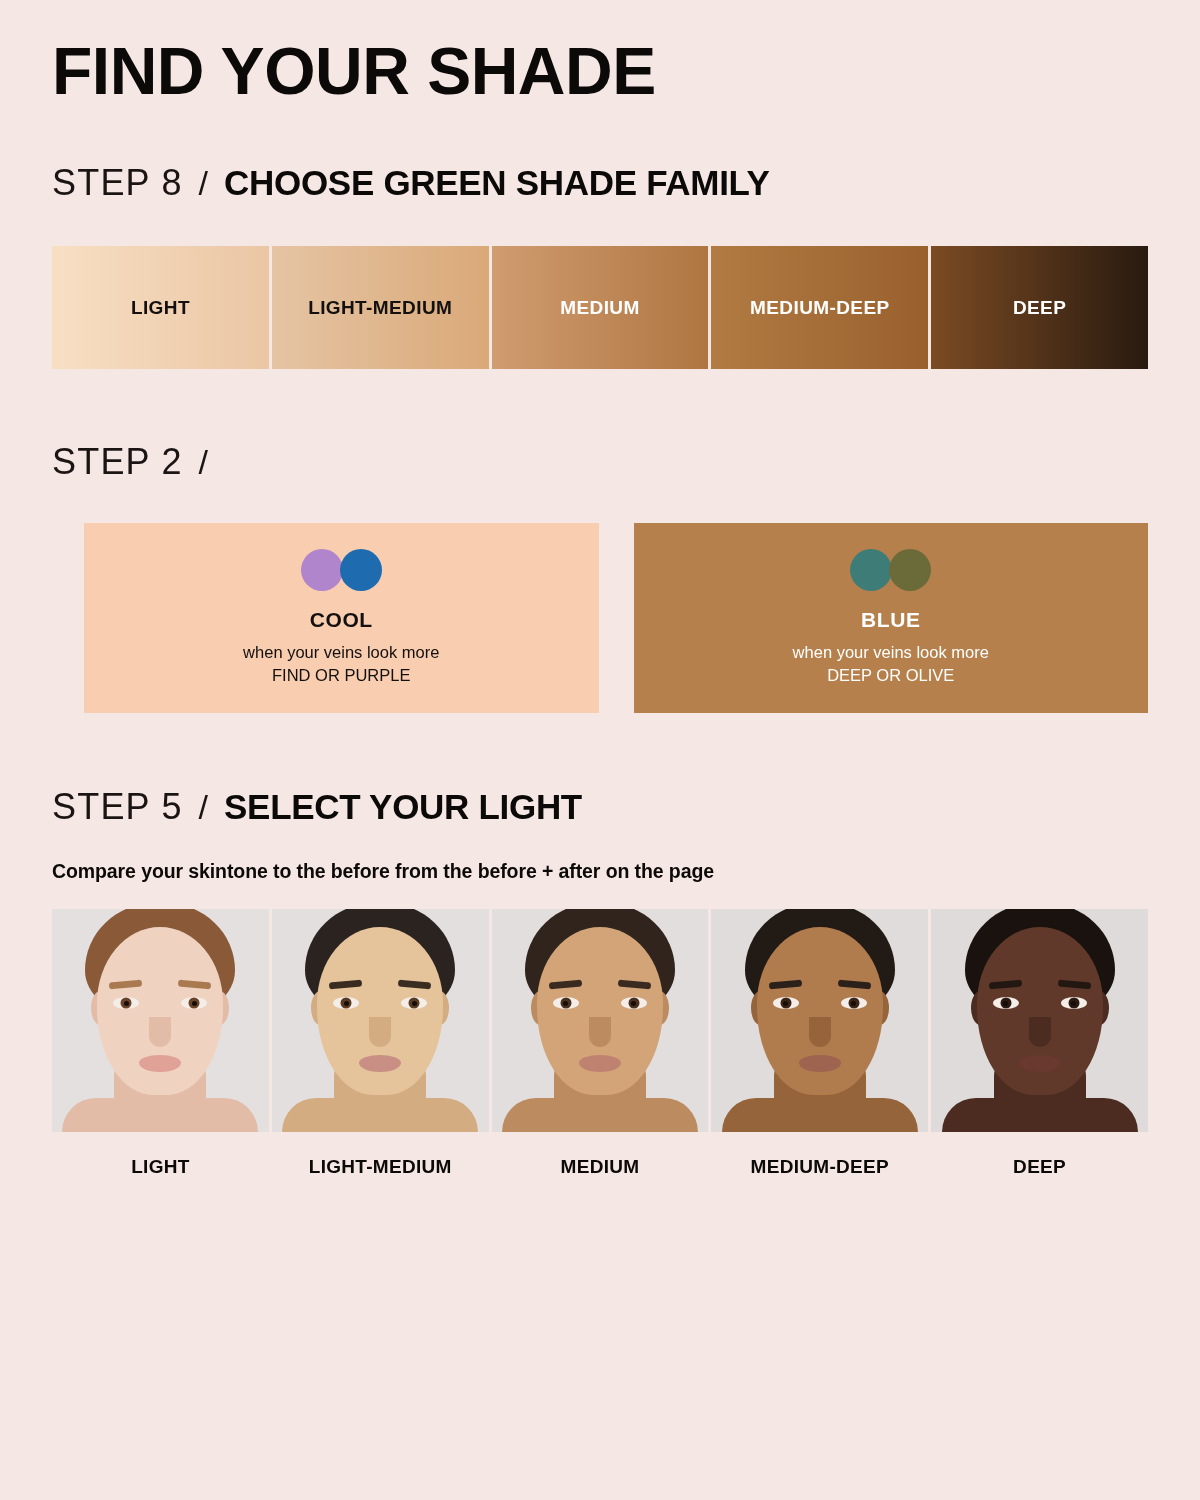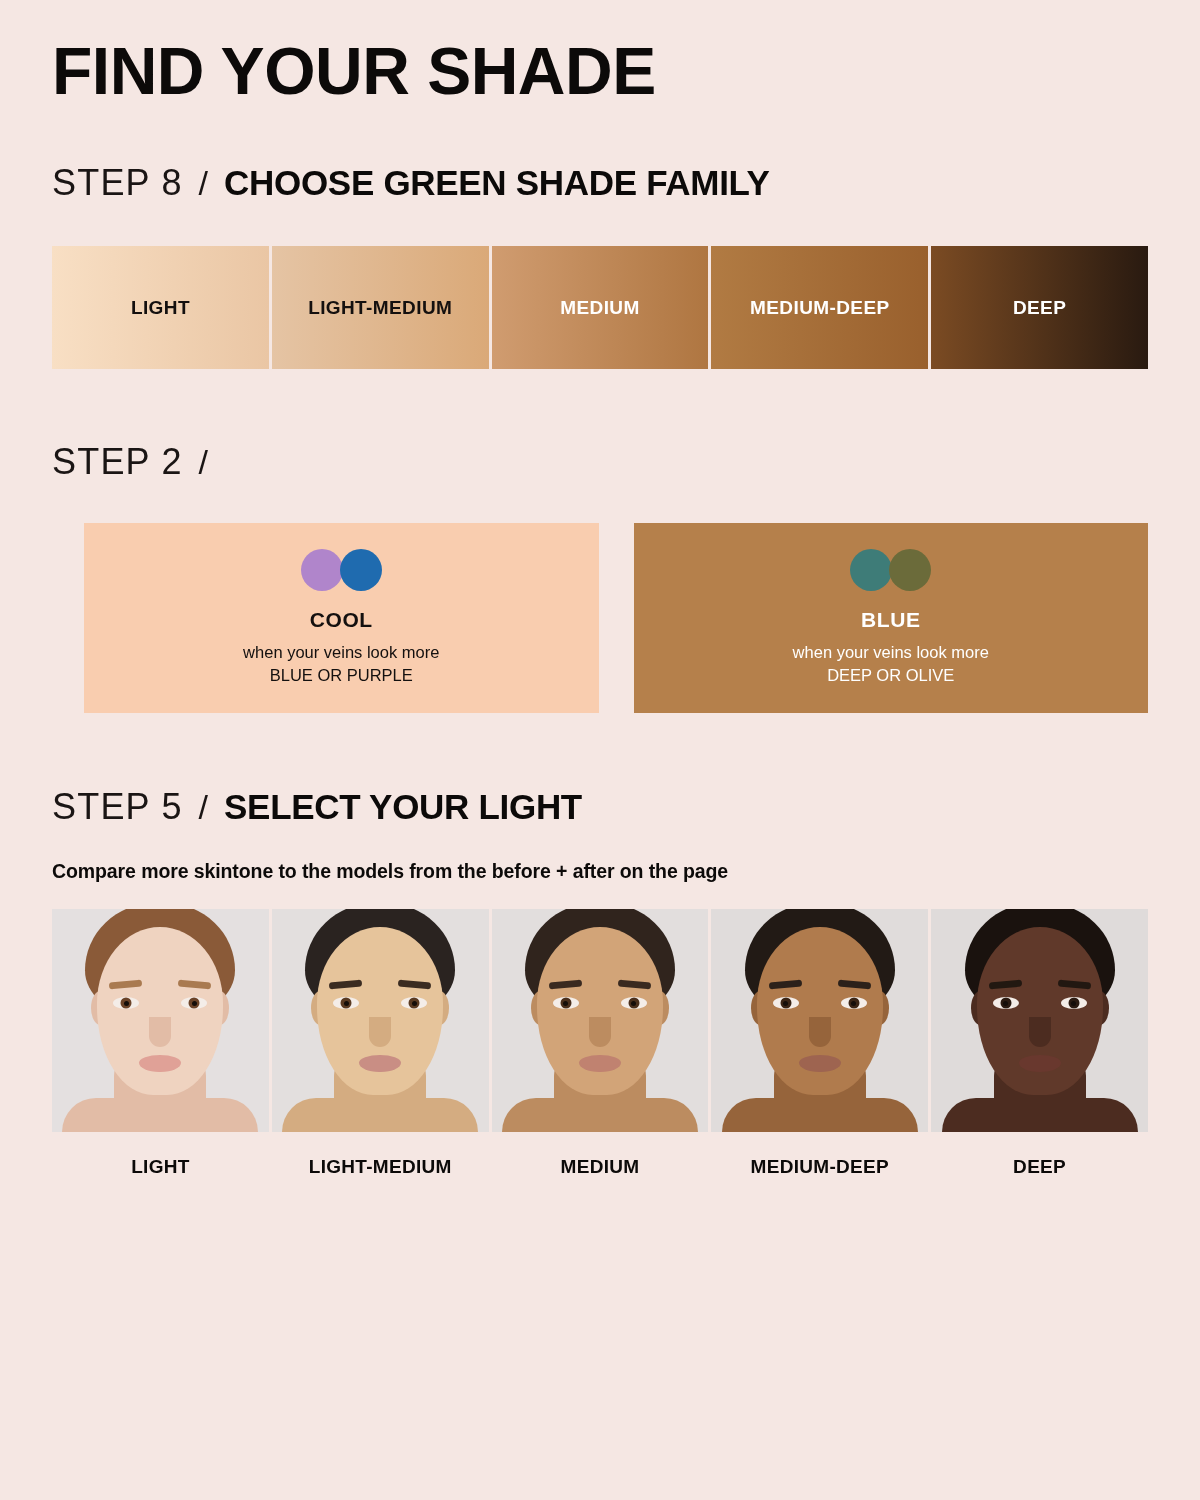--- a/index.html
+++ b/index.html
@@ -324,21 +324,21 @@
 
   <div class="undertone-row" id="undertone-row">
       <div class="undertone-panel dark-text" style="background: rgb(249, 205, 175);">
         <div class="dots two">
           <span class="dot" style="background: rgb(176, 133, 203);"></span>
           <span class="dot" style="background: rgb(31, 107, 175);"></span>
         </div>
         <div class="undertone-name">COOL</div>
         <div class="undertone-desc">
           <div>when your veins look more</div>
-          <div>BLUE OR PURPLE</div>
+          <div>FIND OR PURPLE</div>
         </div>
       </div>
       <div class="undertone-panel light-text" style="background: rgb(181, 128, 75);">
         <div class="dots two">
           <span class="dot" style="background: rgb(62, 124, 120);"></span>
           <span class="dot" style="background: rgb(107, 107, 58);"></span>
         </div>
         <div class="undertone-name">BLUE</div>
         <div class="undertone-desc">
           <div>when your veins look more</div>
@@ -346,21 +346,21 @@
         </div>
       </div>
     </div>
 
   <div class="step-head step3-head">
     <span class="step-num">STEP 5</span>
     <span class="step-slash">/</span>
     <span class="step-title">SELECT YOUR LIGHT</span>
   </div>
 
-  <div class="step3-sub">Compare more skintone to the models from the before + after on the page</div>
+  <div class="step3-sub">Compare your skintone to the before from the before + after on the page</div>
 
   <div class="model-row" id="model-row">
       <div class="model-cell" style="background: rgb(228, 224, 224);">
         <div class="face-wrap">
           <div class="shoulders" style="background: rgb(226, 188, 166);"></div>
           <div class="neck" style="background: rgb(226, 188, 166);"></div>
           <div class="hair" style="background: rgb(138, 90, 56);"></div>
           <div class="ear l" style="background: rgb(226, 188, 166);"></div>
           <div class="ear r" style="background: rgb(226, 188, 166);"></div>
           <div class="face" style="background: rgb(239, 211, 192);"></div>

